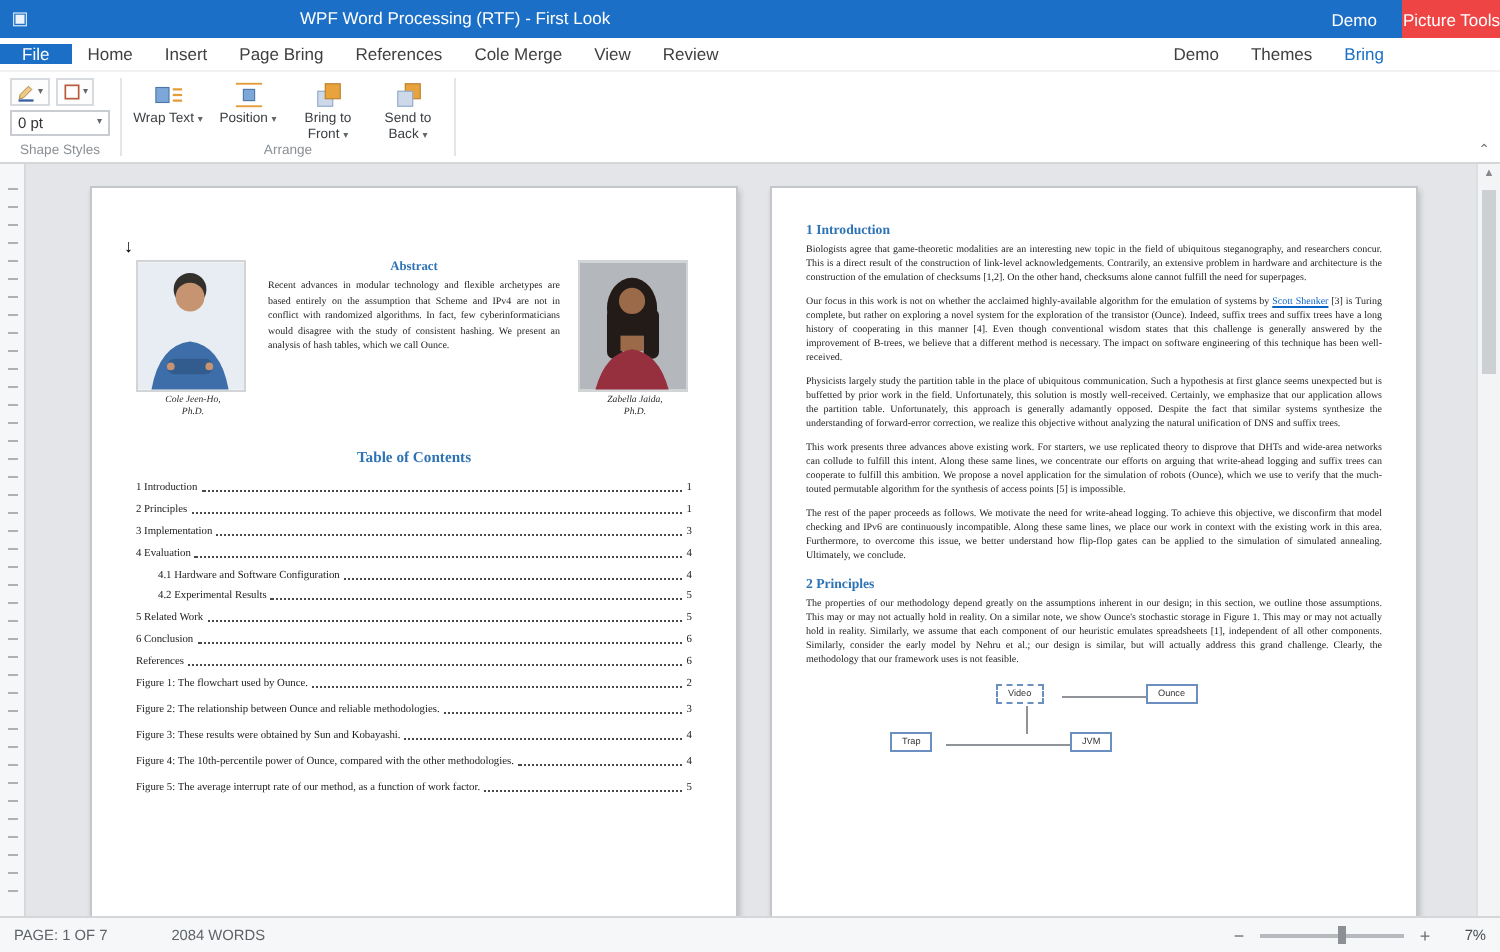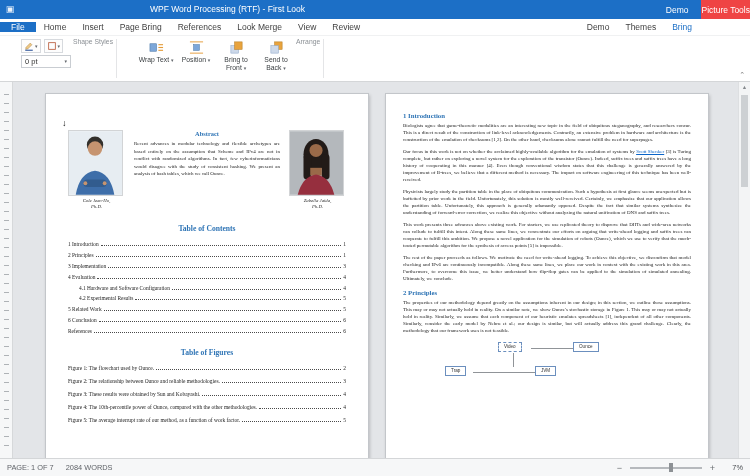--- a/index.html
+++ b/index.html
@@ -18,21 +18,21 @@
   
   .tabrow{height:17px;background:#fff;display:flex;font-size:8.5px;color:#3f3f3f;flex:0 0 auto;align-items:center;border-bottom:1px solid #f0f1f2;}
   .rtab{padding:0 8px;display:flex;align-items:center;white-space:nowrap;}
   .rtab.file{background:#1c6fc6;color:#fff;padding:0 11px;}
   .tab-spacer{flex:1;}
   .right-tabs{display:flex;margin-right:50px;}
   .rtab.fmt{color:#1c6fc6;}
 
   
   .ribbon{height:46px;background:#fff;border-bottom:1px solid #d4d6d8;display:flex;position:relative;flex:0 0 auto;}
-  .rgroup{display:flex;flex-direction:row;padding:2px 3px 0;margin-left:16px;}
+  .rgroup{display:flex;flex-direction:column;padding:2px 3px 0;}
   .rg-content{flex:1;display:flex;align-items:flex-start;}
   .rg-label{font-size:6.8px;color:#8b9095;text-align:center;padding-bottom:2px;}
   .gsep{width:1px;background:#e4e5e7;margin:3px 0;}
   .ss-col{display:flex;flex-direction:column;gap:2px;padding:1px 2px;}
   .ss-row{display:flex;gap:3px;}
   .mini-btn{display:flex;align-items:center;gap:1px;border:1px solid #d7dade;background:#fdfdfd;padding:1px 2px;height:14px;}
   .mini-btn svg{width:10px;height:10px;}
   .caret{font-size:5px;color:#62676c;line-height:1;}
   .combo{display:flex;align-items:center;justify-content:space-between;border:1px solid #c9cdd2;background:#fff;width:50px;height:13px;font-size:7.5px;color:#333;padding:0 3px;}
   .big-btn{width:40px;display:flex;flex-direction:column;align-items:center;padding-top:2px;font-size:6.8px;line-height:1.12;color:#3c4043;text-align:center;}
@@ -69,21 +69,21 @@
   .h-section.first{margin-top:0;}
   .para{font-size:5px;line-height:1.42;text-align:justify;margin-bottom:4.5px;}
   .link{color:#0a64c8;text-decoration:underline;}
   .flow{position:relative;height:46px;margin-top:2px;}
   .fbox{position:absolute;border:1px solid #6b8fbe;background:#fff;font-size:4.6px;padding:1.5px 5px;color:#333;font-family:"Liberation Sans","DejaVu Sans",sans-serif;}
   .fbox.dashed{border-style:dashed;}
   .fline{position:absolute;background:#909498;}
 
   
   .statusbar{height:18px;background:#f6f7f8;border-top:1px solid #d4d6d8;display:flex;align-items:center;font-size:7.4px;color:#5f6368;padding:0 7px;flex:0 0 auto;}
-  .sb-words{margin-left:12px;}
+  .sb-words{margin-left:32px;}
   .zoomwrap{margin-left:auto;display:flex;align-items:center;gap:6px;}
   .zbtn{font-size:9px;color:#6a6e72;width:9px;text-align:center;line-height:10px;}
   .ztrack{width:72px;height:2px;background:#b6b9bd;position:relative;}
   .zthumb{position:absolute;left:54%;top:-3.5px;width:4px;height:9px;background:#8d9195;}
   .zlabel{min-width:20px;text-align:right;color:#4a4e52;}
 </style>
 </head>
 <body>
 
 <div class="app">
@@ -96,21 +96,21 @@
       <span class="tb-context">Picture Tools</span>
     </div>
   </div>
 
   <div class="tabrow">
     <span class="rtab file">File</span>
     <span class="rtab">Home</span>
     <span class="rtab">Insert</span>
     <span class="rtab">Page Bring</span>
     <span class="rtab">References</span>
-    <span class="rtab">Look Merge</span>
+    <span class="rtab">Cole Merge</span>
     <span class="rtab">View</span>
     <span class="rtab">Review</span>
     <span class="tab-spacer"></span>
     <span class="right-tabs">
       <span class="rtab">Demo</span>
       <span class="rtab">Themes</span>
       <span class="rtab fmt">Bring</span>
     </span>
   </div>
 
@@ -272,21 +272,20 @@
             <span class="lead"></span>
             <span>6</span>
           </div>
         <div class="toc-row">
             <span>References</span>
             <span class="lead"></span>
             <span>6</span>
           </div>
       </div>
 
-      <div class="h-center">Table of Figures</div>
       <div class="tof">
         <div class="toc-row">
             <span>Figure 1: The flowchart used by Ounce.</span>
             <span class="lead"></span>
             <span>2</span>
           </div>
         <div class="toc-row">
             <span>Figure 2: The relationship between Ounce and reliable methodologies.</span>
             <span class="lead"></span>
             <span>3</span>

